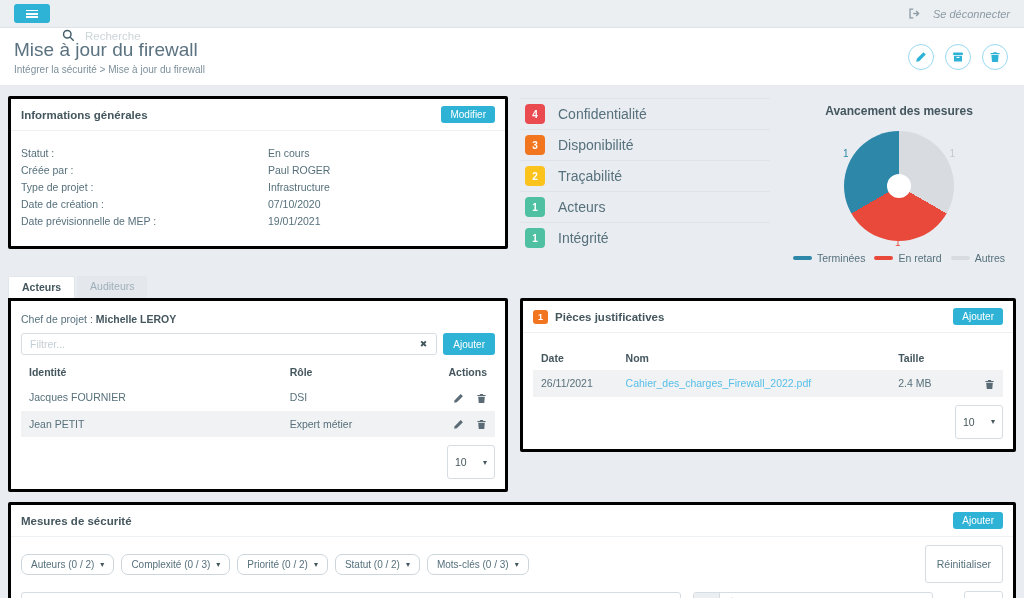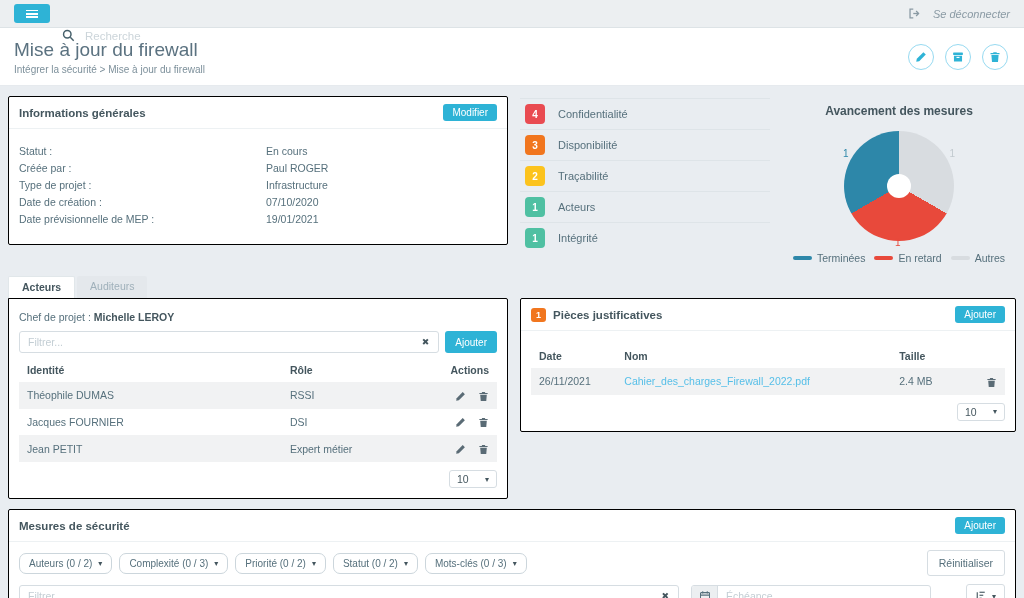--- a/index.html
+++ b/index.html
@@ -30,37 +30,37 @@
   .pagehead { background:#fff; padding:10px 16px 9px 14px; border-bottom:1px solid #e6eaee;
     display:flex; justify-content:space-between; align-items:center; height:58px; }
   .page-title { font-size:19px; color:#5b7280; font-weight:400; }
   .breadcrumb { font-size:10px; color:#7d909b; margin-top:3px; }
   .circle-actions { display:flex; gap:11px; }
   .circle-btn { width:26px; height:26px; border-radius:50%; border:1px solid #97daf1; background:#fff;
     color:#2eb3d6; display:flex; align-items:center; justify-content:center; cursor:pointer; }
 
   
   .content { padding:10px 8px 0 8px; }
-  .panel { background:#fff; border:1px solid #000000; border-radius:2px; }
+  .panel { background:#fff; border:3px solid #000000; border-radius:2px; }
   .panel-head { display:flex; align-items:center; padding:7px 10px; border-bottom:1px solid #edf1f3; min-height:26px; }
   .panel-title { font-weight:bold; font-size:11.5px; color:#44565e; }
   .btn-blue { margin-left:auto; background:#2eb3d6; color:#fff; border:none; border-radius:3px;
     font-size:10px; padding:3px 9px; cursor:pointer; font-family:inherit; }
 
   .row1 { display:grid; grid-template-columns:500px 250px 1fr; column-gap:12px; align-items:start; }
   .info-body { padding:14px 10px 16px 10px; }
   .field-row { display:flex; font-size:10.5px; line-height:17px; }
   .f-label { flex:0 0 247px; }
 
   .criteria { padding-top:2px; }
   .crit-row { height:31px; display:flex; align-items:center; gap:13px; border-top:1px solid #dee4e8; padding-left:5px; }
   .crit-badge { width:20px; height:20px; border-radius:4px; color:#fff; font-size:10px; font-weight:bold;
     display:flex; align-items:center; justify-content:center; }
   .bg-red{background:#e94b51;} .bg-orange{background:#f1761f;} .bg-yellow{background:#fcc31d;} .bg-teal{background:#4fc0a2;}
-  .crit-label { font-size:11px; }
+  .crit-label { font-size:14px; }
 
   .chartbox { text-align:center; padding-top:8px; }
   .chart-title { font-size:12px; font-weight:bold; color:#44565e; margin-bottom:6px; }
   .donut-wrap { position:relative; width:160px; height:124px; margin:0 auto; }
   .donut { position:absolute; left:25px; top:7px; width:110px; height:110px; border-radius:50%;
     background:conic-gradient(#d8dce0 0 120deg,#e8493b 120deg 240deg,#2d87a9 240deg 360deg); }
   .donut::after { content:""; position:absolute; left:43px; top:43px; width:24px; height:24px; border-radius:50%; background:#fff; }
   .slice-label { position:absolute; font-size:10px; }
   .sl-blue { left:24px; top:24px; color:#2d87a9; }
   .sl-gray { right:24px; top:24px; color:#c2c9cf; }
@@ -86,34 +86,34 @@
   .add-inline { height:22px; padding:0 10px; }
 
   table { width:100%; border-collapse:collapse; font-size:10.5px; margin-top:4px; }
   th { text-align:left; font-weight:bold; color:#44565e; padding:7px 8px 6px 8px; }
   td { padding:7px 8px; color:#56707c; }
   tr.striped td { background:#f1f2f3; }
   .col-actions, .td-actions { text-align:right; white-space:nowrap; }
   .row-icon { display:inline-flex; color:#5a6b75; cursor:pointer; vertical-align:middle; }
   .row-icon + .row-icon { margin-left:9px; }
   .pager { display:flex; justify-content:flex-end; margin-top:8px; }
-  .pselect { width:48px; height:18px; border:1px solid #d6dde2; border-radius:3px; background:#fff;
+  .pselect { width:48px; height:34px; border:1px solid #d6dde2; border-radius:3px; background:#fff;
     display:flex; align-items:center; justify-content:space-between; padding:0 7px; font-size:10.5px; color:#44565e; cursor:pointer; }
   .caret { font-size:8px; color:#44565e; }
 
   .right-offset { margin-top:22px; }
   .count-badge { background:#f1761f; color:#fff; font-size:9px; font-weight:bold; border-radius:3px; padding:2px 5px; margin-right:7px; }
   .link { color:#56bfe8; cursor:pointer; }
 
   .row3 { margin-top:10px; }
   .m-body { padding:8px 10px 0 10px; }
   .chip-row { display:flex; gap:7px; align-items:center; }
   .chip { display:flex; align-items:center; gap:6px; border:1px solid #ccd6dc; background:#fff; border-radius:7px;
     padding:4px 9px; font-size:10px; color:#56707c; cursor:pointer; }
-  .reset-btn { margin-left:auto; border:1px solid #d6dde2; background:#fff; border-radius:3px; padding:6px 11px;
+  .reset-btn { margin-left:auto; border:1px solid #d6dde2; background:#fff; border-radius:3px; padding:12px 11px;
     font-size:10.5px; color:#56707c; cursor:pointer; font-family:inherit; }
   .filter-line { display:flex; gap:12px; margin-top:8px; align-items:center; }
   .fg-main { flex:0 0 660px; }
   .date-group { flex:0 0 240px; }
   .prepend { background:#eceff1; border-right:1px solid #d6dde2; height:100%; width:26px;
     display:flex; align-items:center; justify-content:center; color:#56707c; }
   .sort-btn { margin-left:auto; height:24px; border:1px solid #d6dde2; background:#fff; border-radius:3px;
     display:flex; align-items:center; gap:5px; padding:0 8px; cursor:pointer; color:#44565e; }
 </style>
 </head>
@@ -283,36 +283,20 @@
             </div>
             <table>
               <thead>
                 <tr>
                   <th style="width:55%">Identité</th>
                   <th style="width:31%">Rôle</th>
                   <th class="col-actions">Actions</th>
                 </tr>
               </thead>
               <tbody>
-                <tr class="striped">
-                  <td>Théophile DUMAS</td>
-                  <td>RSSI</td>
-                  <td class="td-actions">
-                    <span class="row-icon">
-                      <svg width="11" height="11" viewBox="0 0 16 16" fill="currentColor">
-                          <path d="M11.2 1.6l3.2 3.2-8.8 8.8-3.9.7.7-3.9z"></path>
-                        </svg>
-                    </span>
-                    <span class="row-icon">
-                      <svg width="11" height="11" viewBox="0 0 16 16" fill="currentColor">
-                          <path d="M6 1.5h4l.6 1.3H14v1.6H2V2.8h3.4zM3.2 5.4h9.6L12 14.5H4z"></path>
-                        </svg>
-                    </span>
-                  </td>
-                </tr>
                 <tr>
                   <td>Jacques FOURNIER</td>
                   <td>DSI</td>
                   <td class="td-actions">
                     <span class="row-icon">
                       <svg width="11" height="11" viewBox="0 0 16 16" fill="currentColor">
                           <path d="M11.2 1.6l3.2 3.2-8.8 8.8-3.9.7.7-3.9z"></path>
                         </svg>
                     </span>
                     <span class="row-icon">

